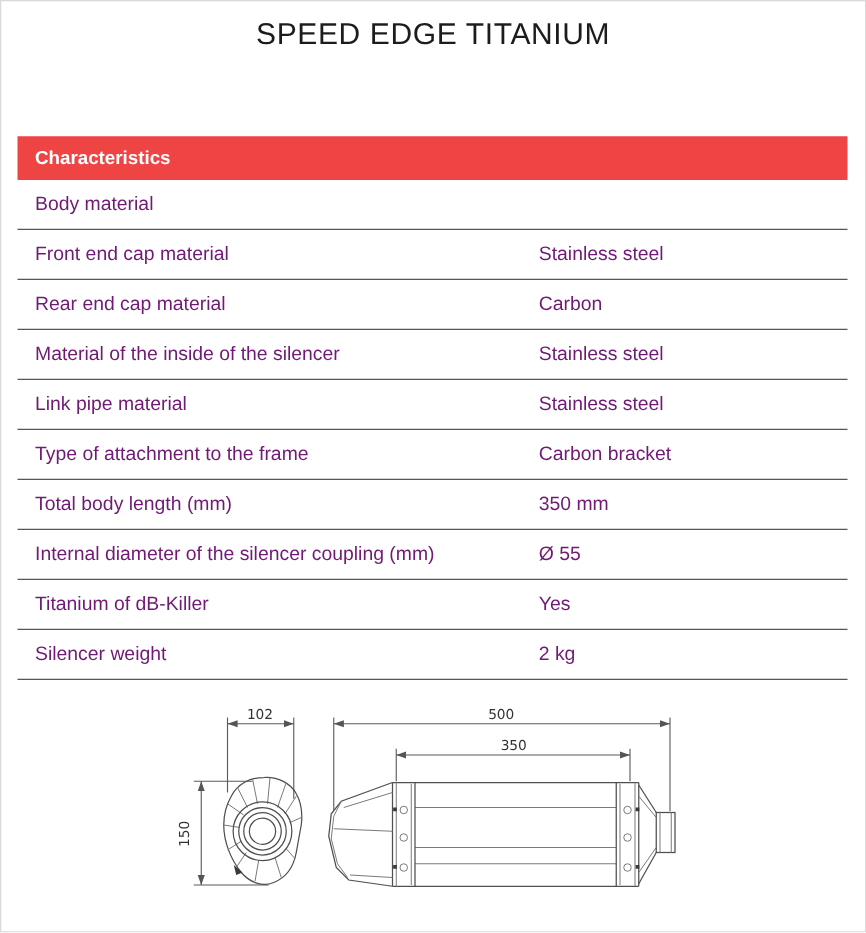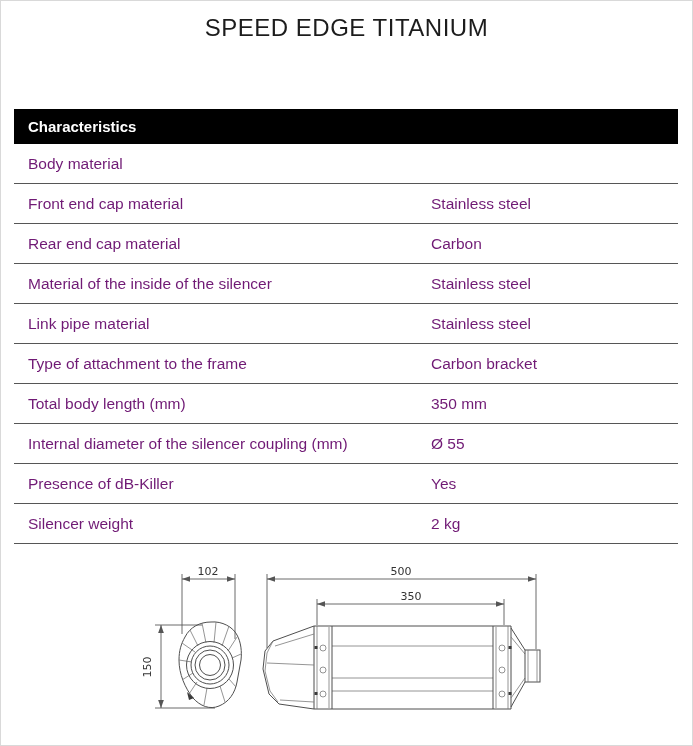--- a/index.html
+++ b/index.html
@@ -8,21 +8,21 @@
     background:#ffffff; border:1px solid #d9d9d9; overflow:hidden;
     font-family:"Liberation Sans", sans-serif;
   }
   .title {
     position:absolute; top:13px; left:0; width:100%; margin:0;
     text-align:center; font-size:24px; font-weight:400;
     letter-spacing:0.5px; color:#1c1c1c;
   }
   .spec-table { position:absolute; left:13px; top:108px; width:664px; }
   .spec-header {
-    background:#000000; color:#ffffff; font-weight:bold; font-size:15px;
+    background:#ef4444; color:#ffffff; font-weight:bold; font-size:15px;
     height:35px; line-height:35px; padding-left:14px; box-sizing:border-box;
   }
   .spec-row {
     position:relative; height:39px; line-height:39px;
     border-bottom:1px solid #565656; font-size:15.5px; color:#701a75;
   }
   .spec-label { position:absolute; left:14px; top:0; white-space:nowrap; }
   .spec-value { position:absolute; left:417px; top:0; white-space:nowrap; }
   .drawing-svg { position:absolute; left:0; top:546px; }
   .dwg { stroke:#4f4f4f; fill:none; stroke-width:1; }
@@ -68,21 +68,21 @@
     </div>
     <div class="spec-row">
       <span class="spec-label">Total body length (mm)</span>
       <span class="spec-value">350 mm</span>
     </div>
     <div class="spec-row">
       <span class="spec-label">Internal diameter of the silencer coupling (mm)</span>
       <span class="spec-value">Ø 55</span>
     </div>
     <div class="spec-row">
-      <span class="spec-label">Presence of dB-Killer</span>
+      <span class="spec-label">Titanium of dB-Killer</span>
       <span class="spec-value">Yes</span>
     </div>
     <div class="spec-row">
       <span class="spec-label">Silencer weight</span>
       <span class="spec-value">2 kg</span>
     </div>
   </div>
 
   <svg class="drawing-svg" width="693" height="200" viewBox="0 546 693 200" xmlns="http://www.w3.org/2000/svg">
     <defs>

